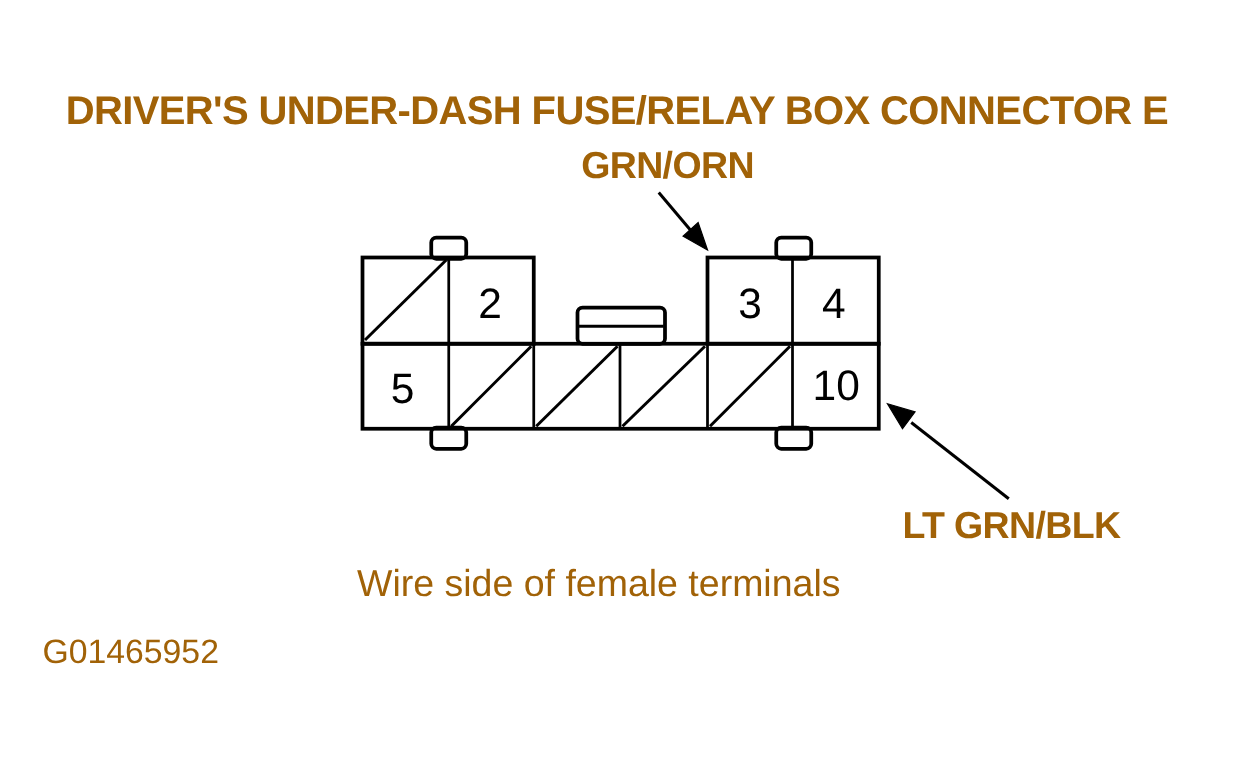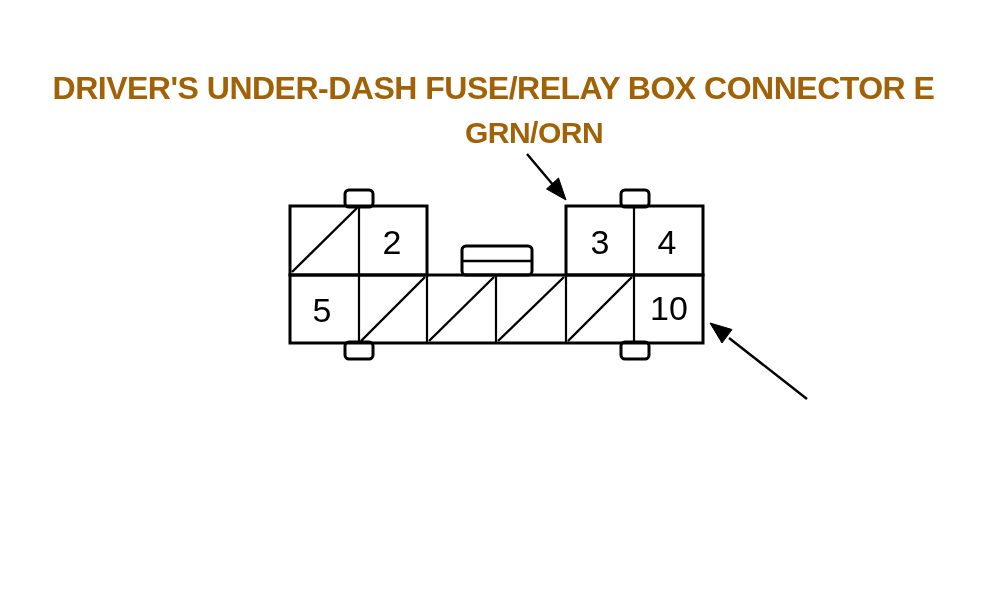--- a/index.html
+++ b/index.html
@@ -126,16 +126,19 @@
         <line x1="527" y1="154" x2="554" y2="186" stroke-width="2.4"></line>
         <polygon points="566,200 546.5,189 558.5,178"></polygon>
       </g>
       <g>
         <line x1="807" y1="399" x2="729" y2="338" stroke-width="2.4"></line>
         <polygon points="710,323 732,329.5 722,343"></polygon>
       </g>
     </g>
   </svg>
 
+  <div class="wire-label bottom">LT GRN/BLK</div>
 
+  <div class="caption">Wire side of female terminals</div>
 
+  <div class="figure-id">G01465952</div>
 
 </div>
 
 </body></html>

